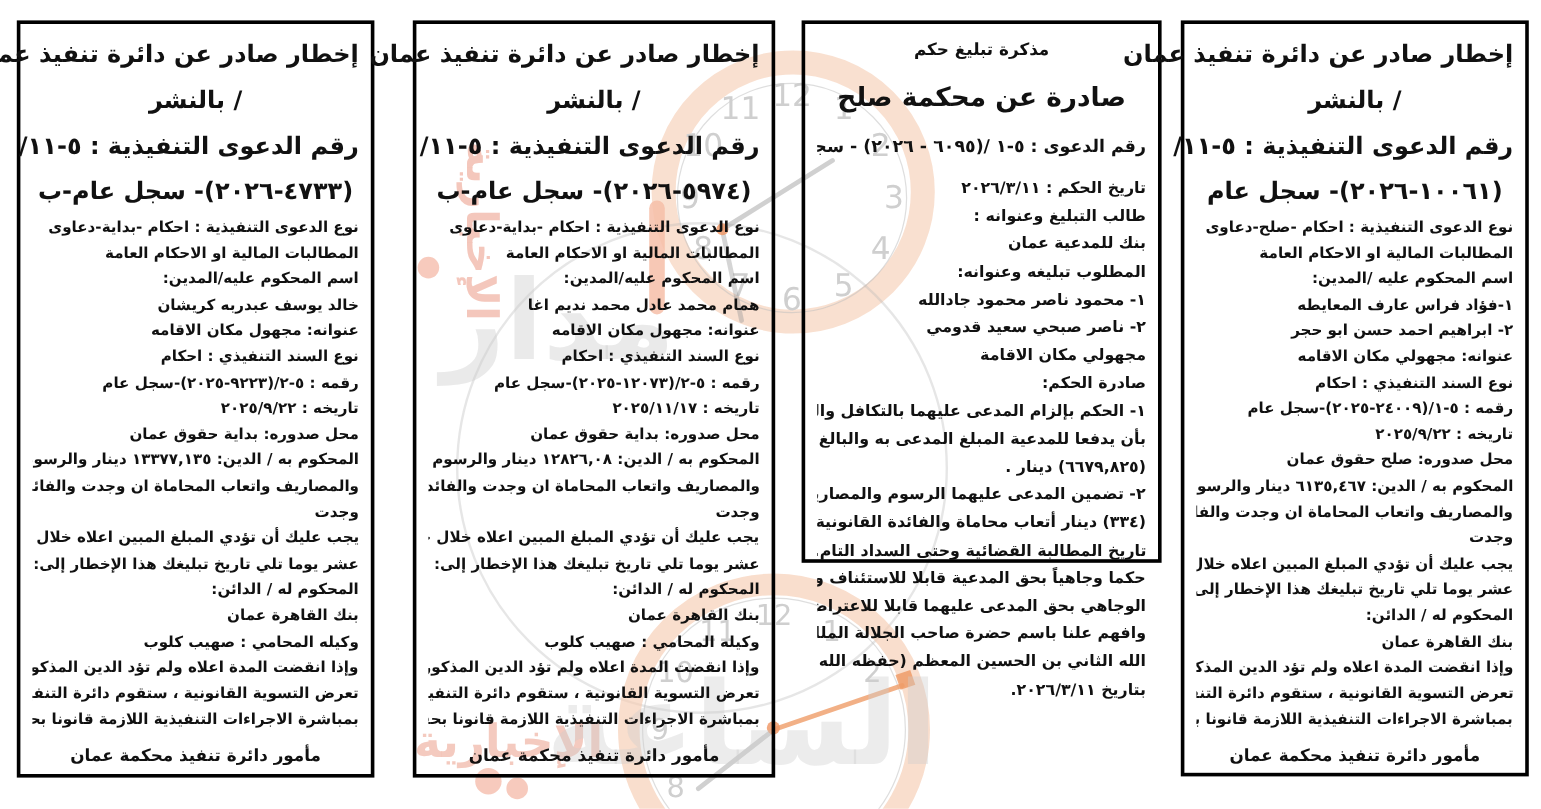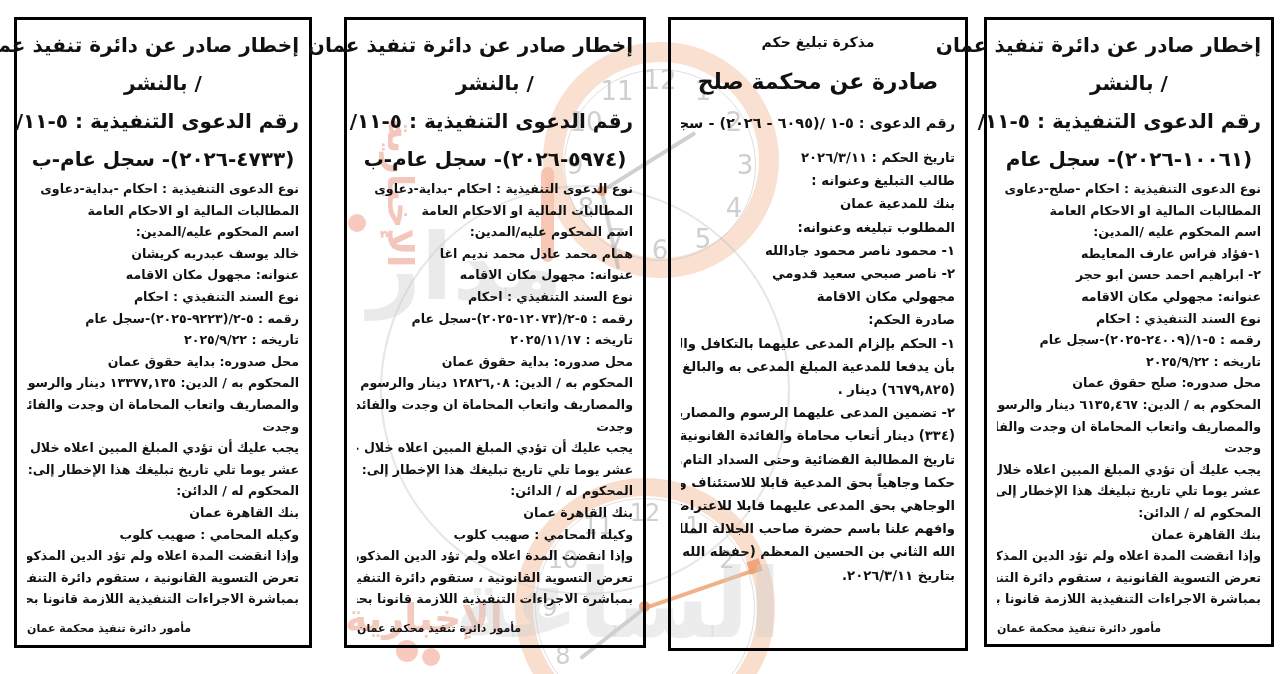--- a/index.html
+++ b/index.html
@@ -53,25 +53,25 @@
   .wm-caption-h{left:345px;top:596px;font-size:38px;font-weight:bold;color:rgba(243,196,184,.9);}
   .wm-logo-1{left:368px;top:222px;font-size:92px;font-weight:bold;color:rgba(204,204,204,.42);line-height:1;}
   .wm-logo-2{left:455px;top:556px;font-size:96px;font-weight:bold;color:rgba(204,204,204,.38);line-height:1;}
   
   .notice{
     position:absolute;z-index:1;border:3px solid #000;box-sizing:border-box;
     padding:6px 10px;background:transparent;direction:rtl;font-weight:bold;
   }
   .pos-1{left:14px;top:17px;width:298px;height:631px;}
   .pos-2{left:344px;top:17px;width:302px;height:631px;}
-  .pos-3{left:668px;top:17px;width:300px;height:634px;}
+  .pos-3{left:668px;top:17px;width:300px;height:452px;}
   .pos-4{left:984px;top:17px;width:290px;height:630px;}
   .t-line{font-size:20px;line-height:38px;text-align:center;white-space:nowrap;}
   .b-line{font-size:12.6px;line-height:21.6px;text-align:right;white-space:nowrap;overflow:hidden;}
-  .sig{margin-top:12px;font-size:11px;text-align:left;white-space:nowrap;}
+  .sig{margin-top:12px;font-size:14px;text-align:center;white-space:nowrap;}
   .kicker{font-size:14px;line-height:32px;text-align:center;}
   .titles-big .t-line{font-size:22px;line-height:48px;}
   .case-line{font-size:14.5px;line-height:34px;text-align:center;margin-bottom:6px;white-space:nowrap;overflow:hidden;}
   .memo .b-line{font-size:13.2px;line-height:23.2px;}
 </style>
 </head>
 <body>
 
 <div class="wm">
   <div class="wm-ring-a"></div>

